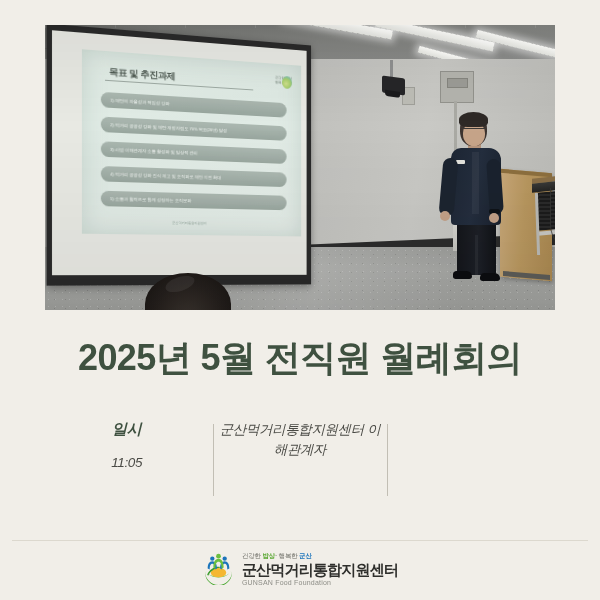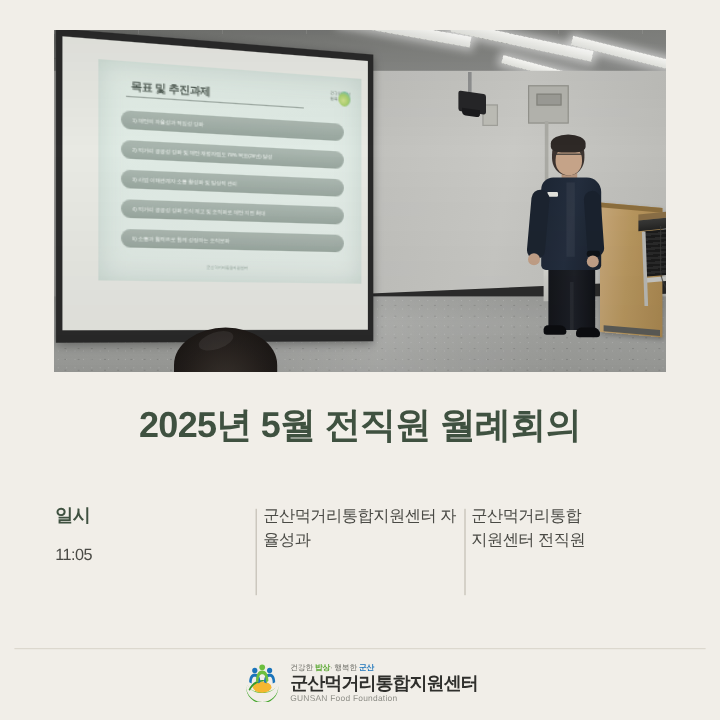--- a/index.html
+++ b/index.html
@@ -354,36 +354,38 @@
     position:absolute; inset:0;
     background: linear-gradient(180deg, rgba(0,0,0,0.05), rgba(0,0,0,0) 35%, rgba(0,0,0,0.06));
     pointer-events:none;
   }
 
   
   .title {
     position: absolute;
     left: 0; top: 334px; width: 100%;
     text-align: center;
-    font-size: 30px;
+    font-size: 36px;
     font-weight: bold;
     color: #3f5140;
     letter-spacing: -0.6px;
   }
 
   .info {
     position: absolute;
     left: 40px; top: 420px; width: 520px;
     display: flex;
   }
   .col {
     flex: 1;
+    text-align: center;
     position: relative;
     padding: 0 6px;
     box-sizing: border-box;
+    font-style: italic;
   }
   .col + .col::before {
     content: "";
     position: absolute;
     left: 0; top: 4px;
     width: 1px; height: 72px;
     background: #c2beb4;
   }
   .col-head {
     font-size: 15px;
@@ -535,29 +537,25 @@
 
   <div class="col">
     <div class="col-head">일시</div>
     <div class="col-body">
       <div>11:05</div>
     </div>
   </div>
 
   <div class="col">
     <div class="col-body">
-      <div>군산먹거리통합지원센터 자율성과</div>
+      <div>군산먹거리통합지원센터 이해관계자</div>
     </div>
   </div>
 
   <div class="col">
-    <div class="col-body">
-      <div>군산먹거리통합</div>
-      <div>지원센터 전직원</div>
-    </div>
   </div>
 
 </div>
 
 <div class="footer-rule"></div>
 
 <div class="footer">
   <div class="logo-mark">
     <svg width="33" height="33" viewBox="0 0 64 64">
       <path d="M6 38 A26 26 0 0 0 58 38 L58 40 A26 26 0 0 1 6 40 Z" fill="#4aa832"></path>

